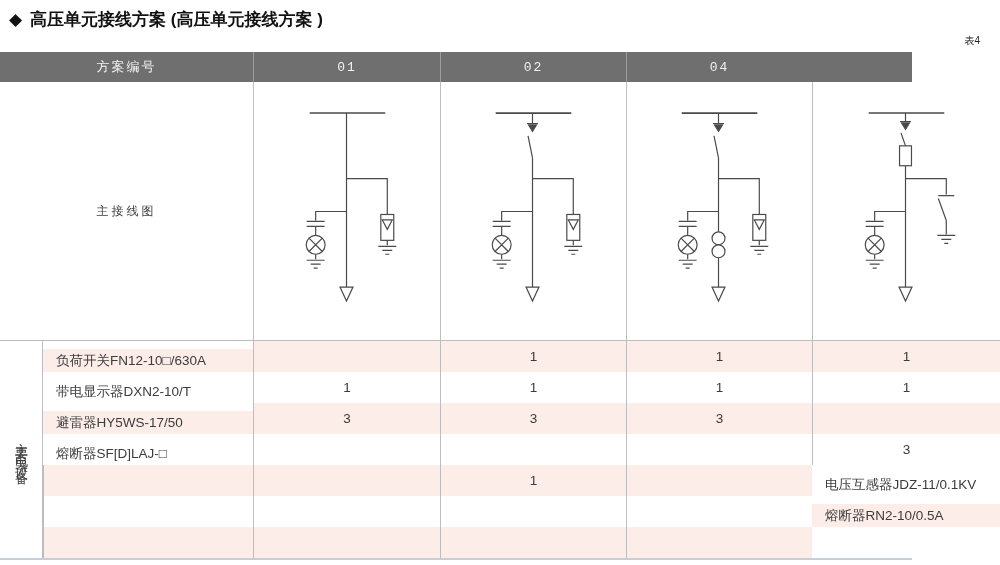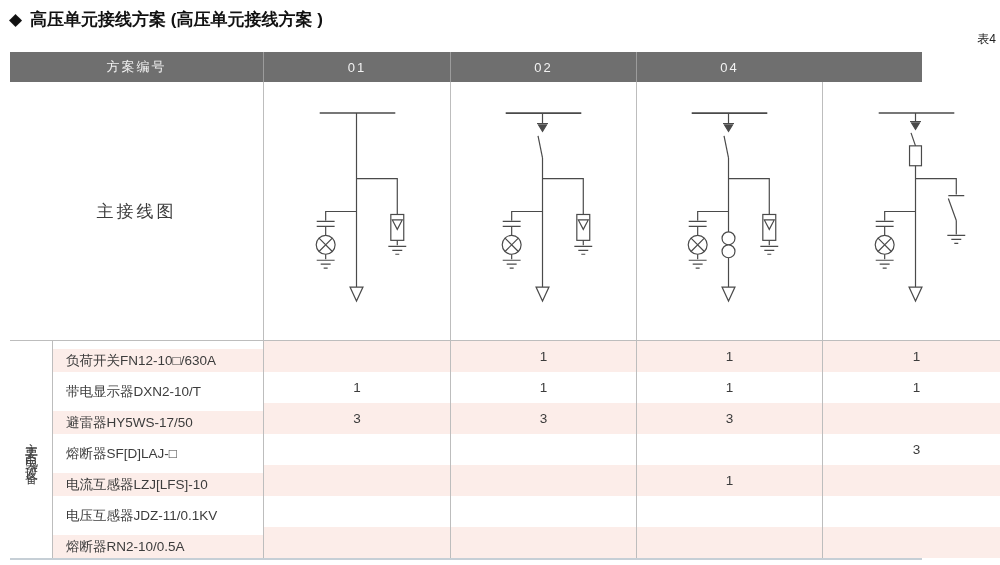--- a/index.html
+++ b/index.html
@@ -9,31 +9,31 @@
   }
   *{box-sizing:border-box;margin:0;padding:0;}
   html,body{width:1000px;height:565px;}
   body{
     font-family:"Liberation Sans","DejaVu Sans",sans-serif;
     background:#fff;color:var(--text);position:relative;overflow:hidden;
   }
   .title-bar{position:absolute;top:6px;left:0;width:1000px;height:44px;}
   .page-title{position:absolute;left:9px;top:2px;font-size:17px;font-weight:bold;color:#111;
     display:flex;align-items:baseline;gap:8px;}
-  .corner-label{position:absolute;right:4px;bottom:2px;font-size:12px;color:#222;}
-  .tbl{position:absolute;top:52px;left:10px;width:912px;}
+  .corner-label{position:absolute;right:20px;bottom:2px;font-size:10px;color:#222;}
+  .tbl{position:absolute;top:52px;left:0;width:912px;}
   .hdr{display:grid;grid-template-columns:253px 187px 186px 186px 188px;height:30px;
     background:var(--header-bg);}
   .hdr-cell{display:flex;align-items:center;justify-content:center;color:var(--header-text);
     font-size:13px;letter-spacing:2px;}
-  .hdr-cell + .hdr-cell{border-left:1px solid var(--header-sep);}
+  .hdr-cell + .hdr-cell{border-left:1px solid var(--header-sep);font-family:Liberation Mono, monospace;}
   .diag{display:grid;grid-template-columns:253px 187px 186px 186px 188px;height:259px;background:#fff;}
   .diag-cell{border-bottom:1px solid var(--grid-line);}
   .diag-cell + .diag-cell{border-left:1px solid var(--grid-line);}
-  .diag-label{display:flex;align-items:center;justify-content:center;font-size:17px;letter-spacing:3px;}
+  .diag-label{display:flex;align-items:center;justify-content:center;font-size:12px;letter-spacing:3px;}
   .diag-cell svg{display:block;width:100%;height:100%;}
   .equip{display:grid;grid-template-columns:43px 210px 187px 186px 186px 188px;
     grid-auto-rows:31px;border-bottom:2px solid var(--bottom-border);}
   .group-cell{grid-row:1 / span 7;background:#fff;border-right:1px solid var(--grid-line);
     display:flex;align-items:center;justify-content:center;}
   .group-cell span{writing-mode:vertical-rl;text-orientation:upright;font-size:13px;
     letter-spacing:6px;color:var(--text);}
   .eq-name{display:flex;align-items:center;padding-left:13px;font-size:13.5px;color:var(--text);margin-top:8px;}
   .eq-val{display:flex;align-items:center;justify-content:center;font-size:13.5px;color:var(--text);
     border-left:1px solid var(--grid-line);}
@@ -196,21 +196,20 @@
     <div class="eq-val r-pink">3</div>
     <div class="eq-val r-pink">3</div>
     <div class="eq-val r-pink"></div>
 
     <div class="eq-name r-white">熔断器SF[D]LAJ-□</div>
     <div class="eq-val r-white"></div>
     <div class="eq-val r-white"></div>
     <div class="eq-val r-white"></div>
     <div class="eq-val r-white">3</div>
 
-    <div class="eq-name r-pink">电流互感器LZJ[LFS]-10</div>
     <div class="eq-val r-pink"></div>
     <div class="eq-val r-pink"></div>
     <div class="eq-val r-pink">1</div>
     <div class="eq-val r-pink"></div>
 
     <div class="eq-name r-white">电压互感器JDZ-11/0.1KV</div>
     <div class="eq-val r-white"></div>
     <div class="eq-val r-white"></div>
     <div class="eq-val r-white"></div>
     <div class="eq-val r-white"></div>

